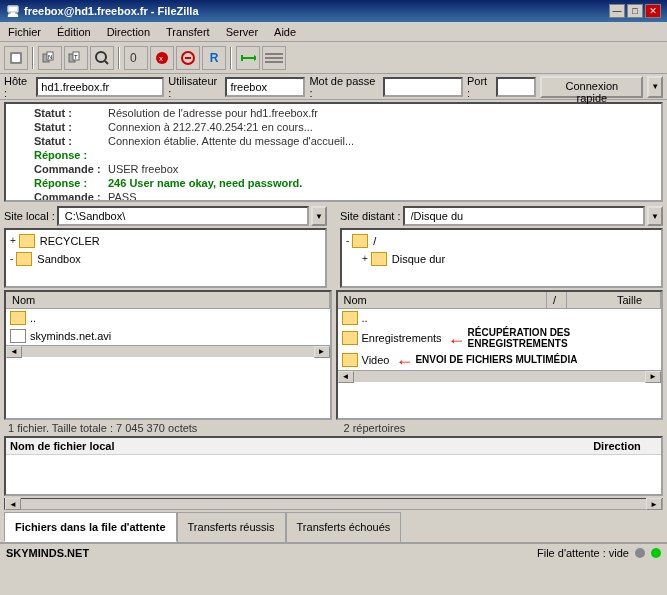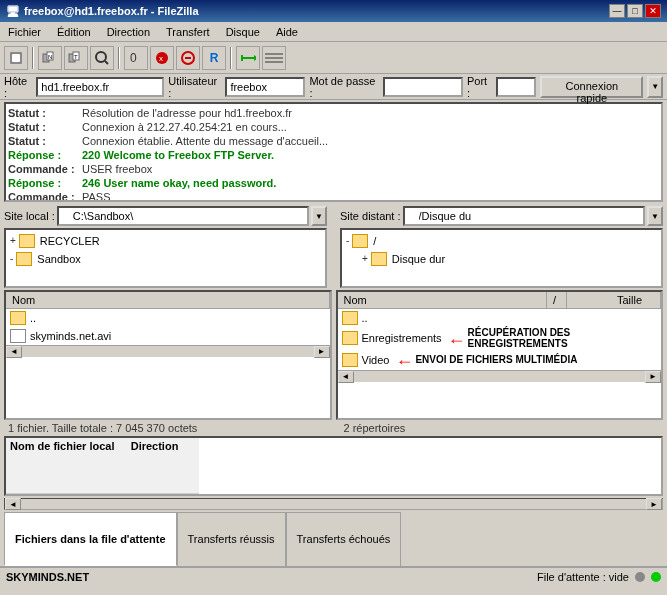--- a/index.html
+++ b/index.html
@@ -134,20 +134,21 @@
     }
     .log-line {
       display: flex;
       gap: 4px;
       line-height: 14px;
     }
     .log-label {
       font-weight: bold;
       min-width: 70px;
       color: #333;
+      margin-left: 26px;
     }
     .log-text { color: #333; }
     .log-text.response { color: #008000; font-weight: bold; }
     .panels-row {
       display: flex;
       margin: 0 4px;
       gap: 13px;
     }
     .panel-half {
       flex: 1;
@@ -157,21 +158,21 @@
       align-items: center;
       gap: 2px;
       margin-bottom: 2px;
     }
     .panel-path-label { font-size: 11px; }
     .panel-path-input {
       flex: 1;
       border: 2px inset #a0a0a0;
       background: white;
       font-size: 11px;
-      padding: 1px 14px;
+      padding: 1px 6px;
       height: 20px;
     }
     .panel-path-dropdown {
       width: 16px;
       height: 20px;
       background: #d4d0c8;
       border: 2px outset #e0e0e0;
       display: flex;
       align-items: center;
       justify-content: center;
@@ -223,21 +224,21 @@
       padding: 1px 4px;
       gap: 4px;
       line-height: 16px;
     }
     .status-bar-text {
       font-size: 11px;
       padding: 2px 4px;
       color: #333;
     }
     .bottom-tab {
-      padding: 20px 10px;
+      padding: 8px 10px;
       border: 1px solid #a0a0a0;
       border-bottom: none;
       background: #d4d0c8;
       font-size: 11px;
       cursor: pointer;
     }
     .bottom-tab.active {
       background: white;
       font-weight: bold;
       border-bottom: 1px solid white;
@@ -279,21 +280,21 @@
     <div class="title-btn">□</div>
     <div class="title-btn" style="background:#cc0000;color:white;">✕</div>
   </div>
 </div>
 
 <div class="menu-bar">
   <span class="menu-item">Fichier</span>
   <span class="menu-item">Édition</span>
   <span class="menu-item">Direction</span>
   <span class="menu-item">Transfert</span>
-  <span class="menu-item">Disque</span>
+  <span class="menu-item">Server</span>
   <span class="menu-item">Aide</span>
 </div>
 
 <div class="toolbar">
   <div class="toolbar-btn">
     <svg width="16" height="16" viewBox="0 0 16 16">
         <rect x="2" y="2" width="12" height="12" fill="#888" rx="1"></rect>
         <rect x="4" y="4" width="8" height="8" fill="#fff" rx="1"></rect>
       </svg>
   </div>
@@ -375,21 +376,20 @@
   <div class="log-line">
     <span class="log-label">Statut :</span>
     <span class="log-text">Connexion à 212.27.40.254:21 en cours...</span>
   </div>
   <div class="log-line">
     <span class="log-label">Statut :</span>
     <span class="log-text">Connexion établie. Attente du message d'accueil...</span>
   </div>
   <div class="log-line">
     <span class="log-label" style="color:#008000;font-weight:bold;">Réponse :</span>
-    <span class="log-text response">220 Welcome to Freebox FTP Server.</span>
   </div>
   <div class="log-line">
     <span class="log-label">Commande :</span>
     <span class="log-text">USER freebox</span>
   </div>
   <div class="log-line">
     <span class="log-label" style="color:#008000;font-weight:bold;">Réponse :</span>
     <span class="log-text response">246 User name okay, need password.</span>
   </div>
   <div class="log-line">
@@ -505,21 +505,21 @@
 
 <div style="display:flex;gap:12px;margin:0 4px;">
   <div style="flex:1;">
     <span class="status-bar-text">1 fichier. Taille totale : 7 045 370 octets</span>
   </div>
   <div style="flex:1;">
     <span class="status-bar-text">2 répertoires</span>
   </div>
 </div>
 
-<div style="margin:2px 4px;border:2px inset #a0a0a0;background:white;height:60px;display:flex;flex-direction:row;">
+<div style="margin:2px 4px;border:2px inset #a0a0a0;background:white;height:60px;display:flex;flex-direction:column;">
   <div style="display:flex;padding:2px 4px;border-bottom:1px solid #d0d0d0;background:#f0f0f0;">
     <div style="flex:1;font-size:11px;font-weight:bold;">Nom de fichier local</div>
     <div style="width:80px;font-size:11px;font-weight:bold;text-align:center;">Direction</div>
   </div>
   <div style="flex:1;"></div>
 </div>
 
 <div style="margin:0 4px;height:12px;background:#d4d0c8;border:1px inset #a0a0a0;display:flex;align-items:center;">
   <div style="width:16px;height:12px;background:#d4d0c8;border:1px outset #e0e0e0;display:flex;align-items:center;justify-content:center;font-size:8px;">◄</div>
   <div style="flex:1;"></div>

